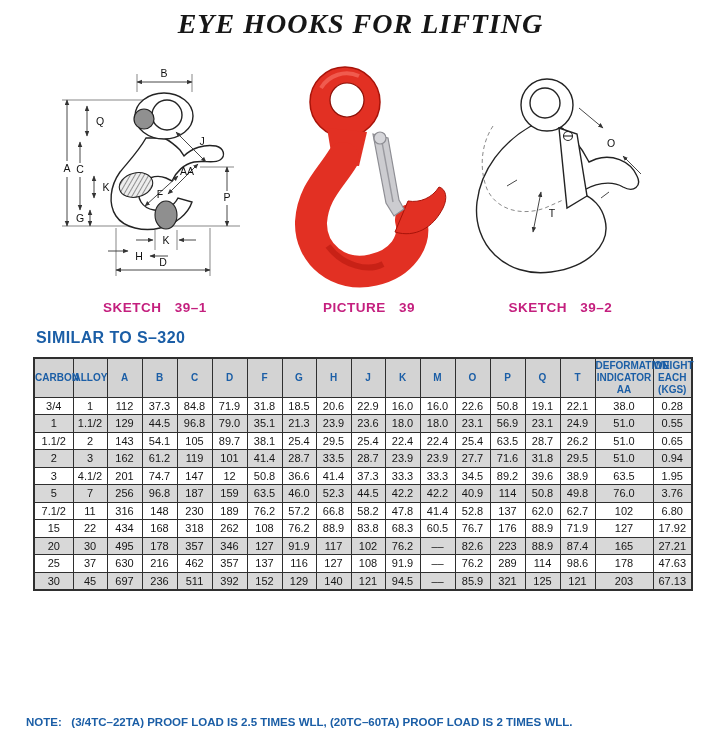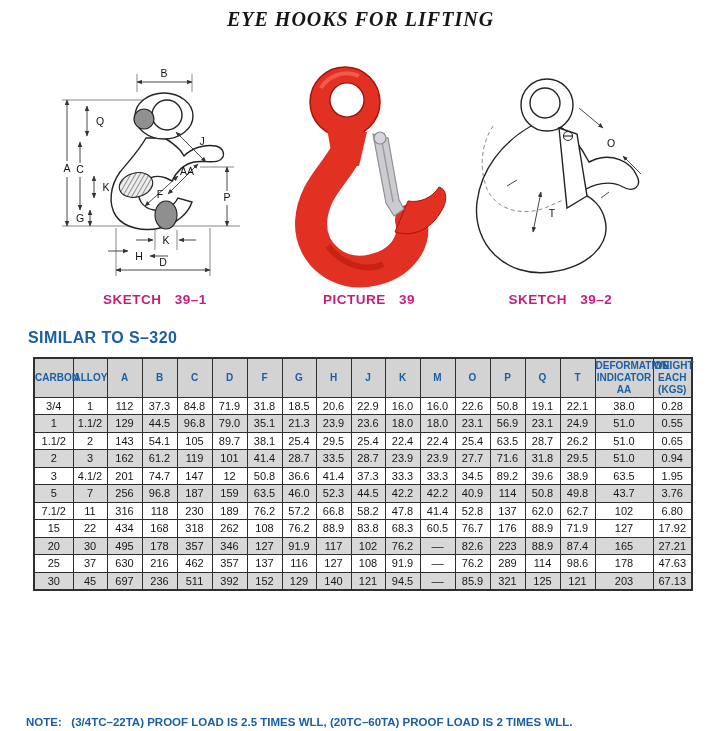--- a/index.html
+++ b/index.html
@@ -8,33 +8,33 @@
   }
   *{box-sizing:border-box}
   html,body{margin:0;padding:0}
   body{
     width:721px;height:731px;background:#fff;position:relative;overflow:hidden;
     font-family:"Liberation Sans",sans-serif;
   }
   .page-title{
     position:absolute;top:8px;left:0;right:0;margin:0;text-align:center;
     font-family:"Liberation Serif",serif;font-style:italic;font-weight:bold;
-    font-size:20px;letter-spacing:1px;color:#161616;
+    font-size:28px;letter-spacing:1px;color:#161616;
   }
   .fig{position:absolute;margin:0}
   .fig svg{display:block}
   .fig figcaption{
     text-align:center;color:var(--magenta);font-weight:bold;font-size:13.5px;
-    letter-spacing:.5px;word-spacing:9px;margin-top:0;white-space:pre;
+    letter-spacing:.5px;word-spacing:9px;margin-top:8px;white-space:pre;
   }
   #fig-sketch1{left:50px;top:64px;width:210px}
   #fig-picture{left:283px;top:64px;width:172px}
   #fig-sketch2{left:453px;top:64px;width:215px}
   .subtitle{
-    position:absolute;left:28px;top:329px;color:var(--blue);
+    position:absolute;left:36px;top:329px;color:var(--blue);
     font-weight:bold;font-size:16px;letter-spacing:.4px;
   }
   table.spec{
     position:absolute;left:33px;top:357px;width:654px;
     border-collapse:collapse;table-layout:fixed;border:2px solid var(--border);
   }
   table.spec th,table.spec td{
     border:1px solid var(--border);text-align:center;vertical-align:middle;padding:0;
   }
   table.spec thead th{
@@ -336,28 +336,28 @@
         <td>63.5</td>
         <td>46.0</td>
         <td>52.3</td>
         <td>44.5</td>
         <td>42.2</td>
         <td>42.2</td>
         <td>40.9</td>
         <td>114</td>
         <td>50.8</td>
         <td>49.8</td>
-        <td>43.7</td>
+        <td>76.0</td>
         <td>3.76</td>
       </tr>
       <tr>
         <td>7.1/2</td>
         <td>11</td>
         <td>316</td>
-        <td>118</td>
+        <td>148</td>
         <td>230</td>
         <td>189</td>
         <td>76.2</td>
         <td>57.2</td>
         <td>66.8</td>
         <td>58.2</td>
         <td>47.8</td>
         <td>41.4</td>
         <td>52.8</td>
         <td>137</td>

